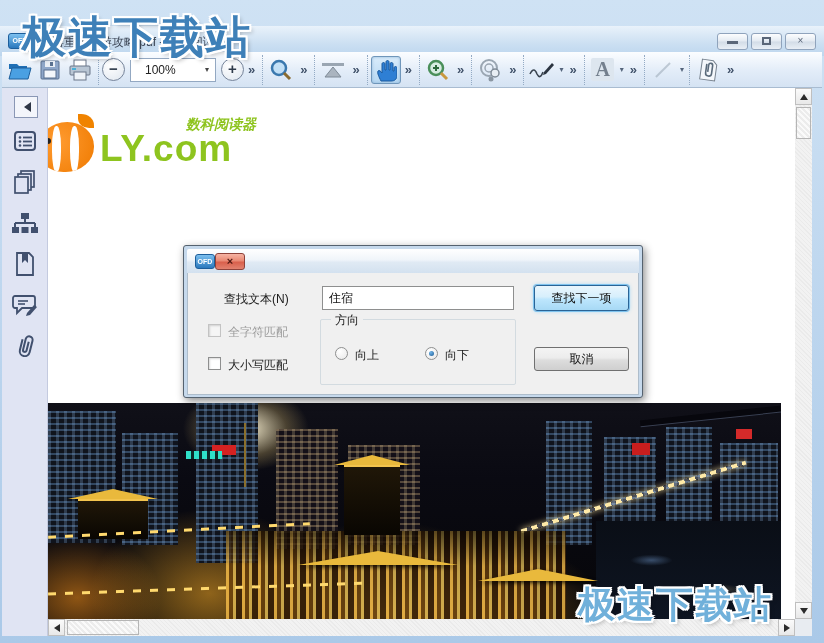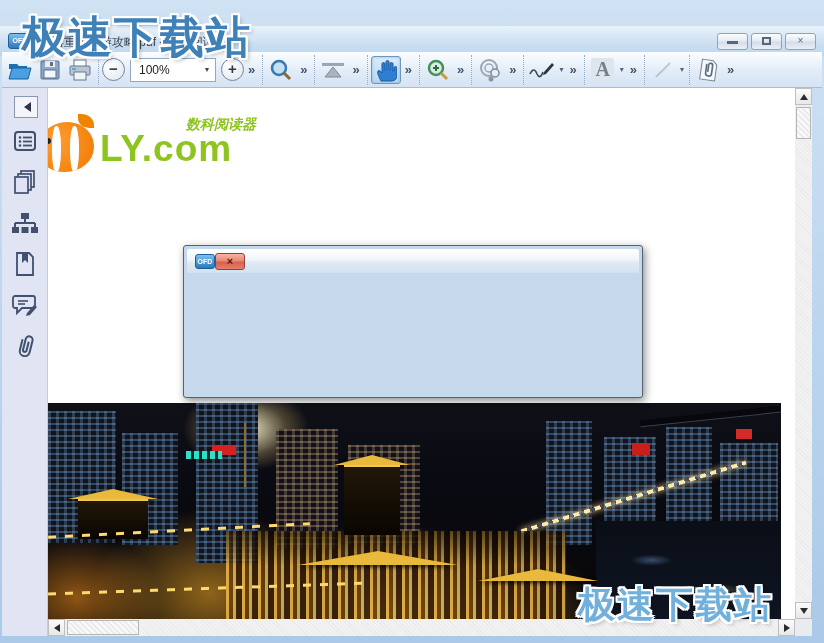--- a/index.html
+++ b/index.html
@@ -36,21 +36,21 @@
   .tbtn { min-width:30px; height:28px; display:flex; align-items:center; justify-content:center;
     border-radius:3px; position:relative; }
   .tbtn.pressed { background:linear-gradient(#d9ecfb,#b6d7f2); border:1px solid #6f96ba; box-shadow:inset 0 0 3px #8fb6d8; }
   .chev { font-size:13px; font-weight:bold; color:#41526a; padding:0 4px; }
   .dd { font-size:8px; color:#55657c; padding:0 2px; }
   .circle-btn { width:23px; height:23px; border:1px solid #76849a; border-radius:50%;
     background:radial-gradient(circle at 35% 30%, #ffffff, #dfe6ef); color:#2e3a4a;
     font-size:15px; font-weight:bold; line-height:20px; text-align:center; }
   .combo { width:86px; height:24px; background:#fff; border:1px solid #93a8c2; margin:0 5px;
     display:flex; align-items:center; }
-  .combo .val { flex:1; font-size:12px; color:#222; padding-left:8px; }
+  .combo .val { flex:1; font-size:12px; color:#222; padding-left:14px; }
   .combo .arrow { width:16px; text-align:center; font-size:8px; color:#444; }
   .txtA { font-family:"Liberation Serif", serif; font-size:20px; font-weight:bold; color:#74808e; background:#dde6ef; padding:0 4px; border-radius:2px;}
   .line-tool { width:22px; height:22px; position:relative; opacity:.55; }
   .line-tool::before { content:""; position:absolute; left:1px; top:10px; width:20px; height:2px; background:#9aa8b6; transform:rotate(-45deg); }
 
   
   .sidebar { position:absolute; left:2px; top:88px; width:46px; height:548px;
     background:#e0e4f3; border-right:1px solid #c4cadf; }
   .collapse-btn { position:absolute; left:12px; top:8px; width:24px; height:22px; background:#f3f5fb;
     border:1px solid #8a97b5; display:flex; align-items:center; justify-content:center; }
@@ -431,18 +431,39 @@
         </span>
     </div>
     <span class="scorner"></span>
   </div>
 
   <div class="dlg">
     <div class="dlg-titlebar">
       <span class="dlg-icon">OFD</span>
       <span class="dlg-close">×</span>
     </div>
+    <div class="dlg-body">
+      <span class="lbl" style="left:36px; top:18px;">查找文本(N)</span>
+      <input class="find-input" type="text" value="住宿" style="">
+      <span class="btn btn-default">查找下一项</span>
+
+      <span class="chk dis" style="left:20px; top:51px;"></span>
+      <span class="lbl dis" style="left:40px; top:51px;">全字符匹配</span>
+
+      <div class="grp">
+        <span class="grp-title">方向</span>
+        <span class="radio" style="left:14px; top:27px;"></span>
+        <span class="lbl" style="left:34px; top:27px;">向上</span>
+        <span class="radio sel" style="left:104px; top:27px;"></span>
+        <span class="lbl" style="left:124px; top:27px;">向下</span>
+      </div>
+
+      <span class="chk" style="left:20px; top:84px;"></span>
+      <span class="lbl" style="left:40px; top:84px;">大小写匹配</span>
+
+      <span class="btn btn-normal">取消</span>
+    </div>
   </div>
 
   <div class="wm wm-top">极速下载站</div>
   <div class="wm wm-bottom">极速下载站</div>
 
 </div>
 
 </body></html>

